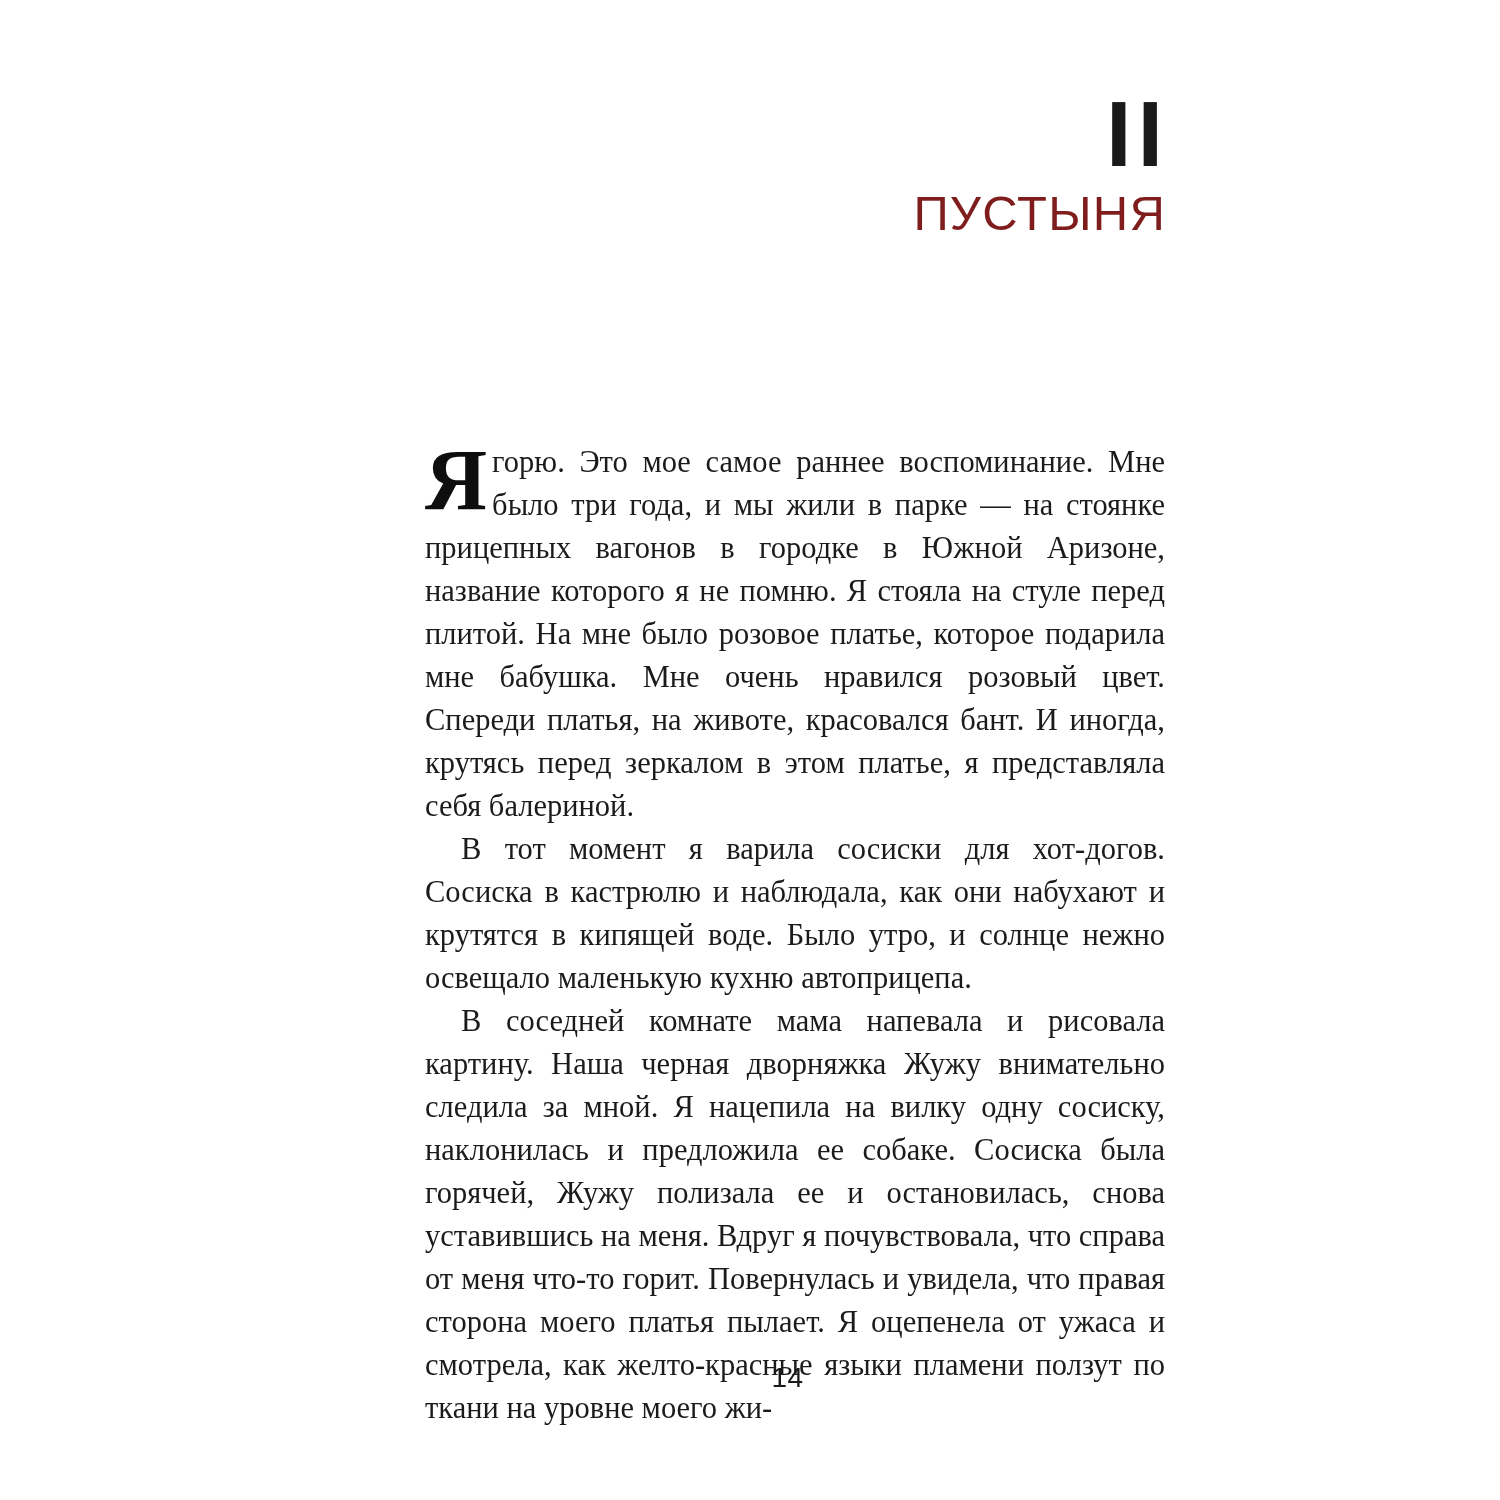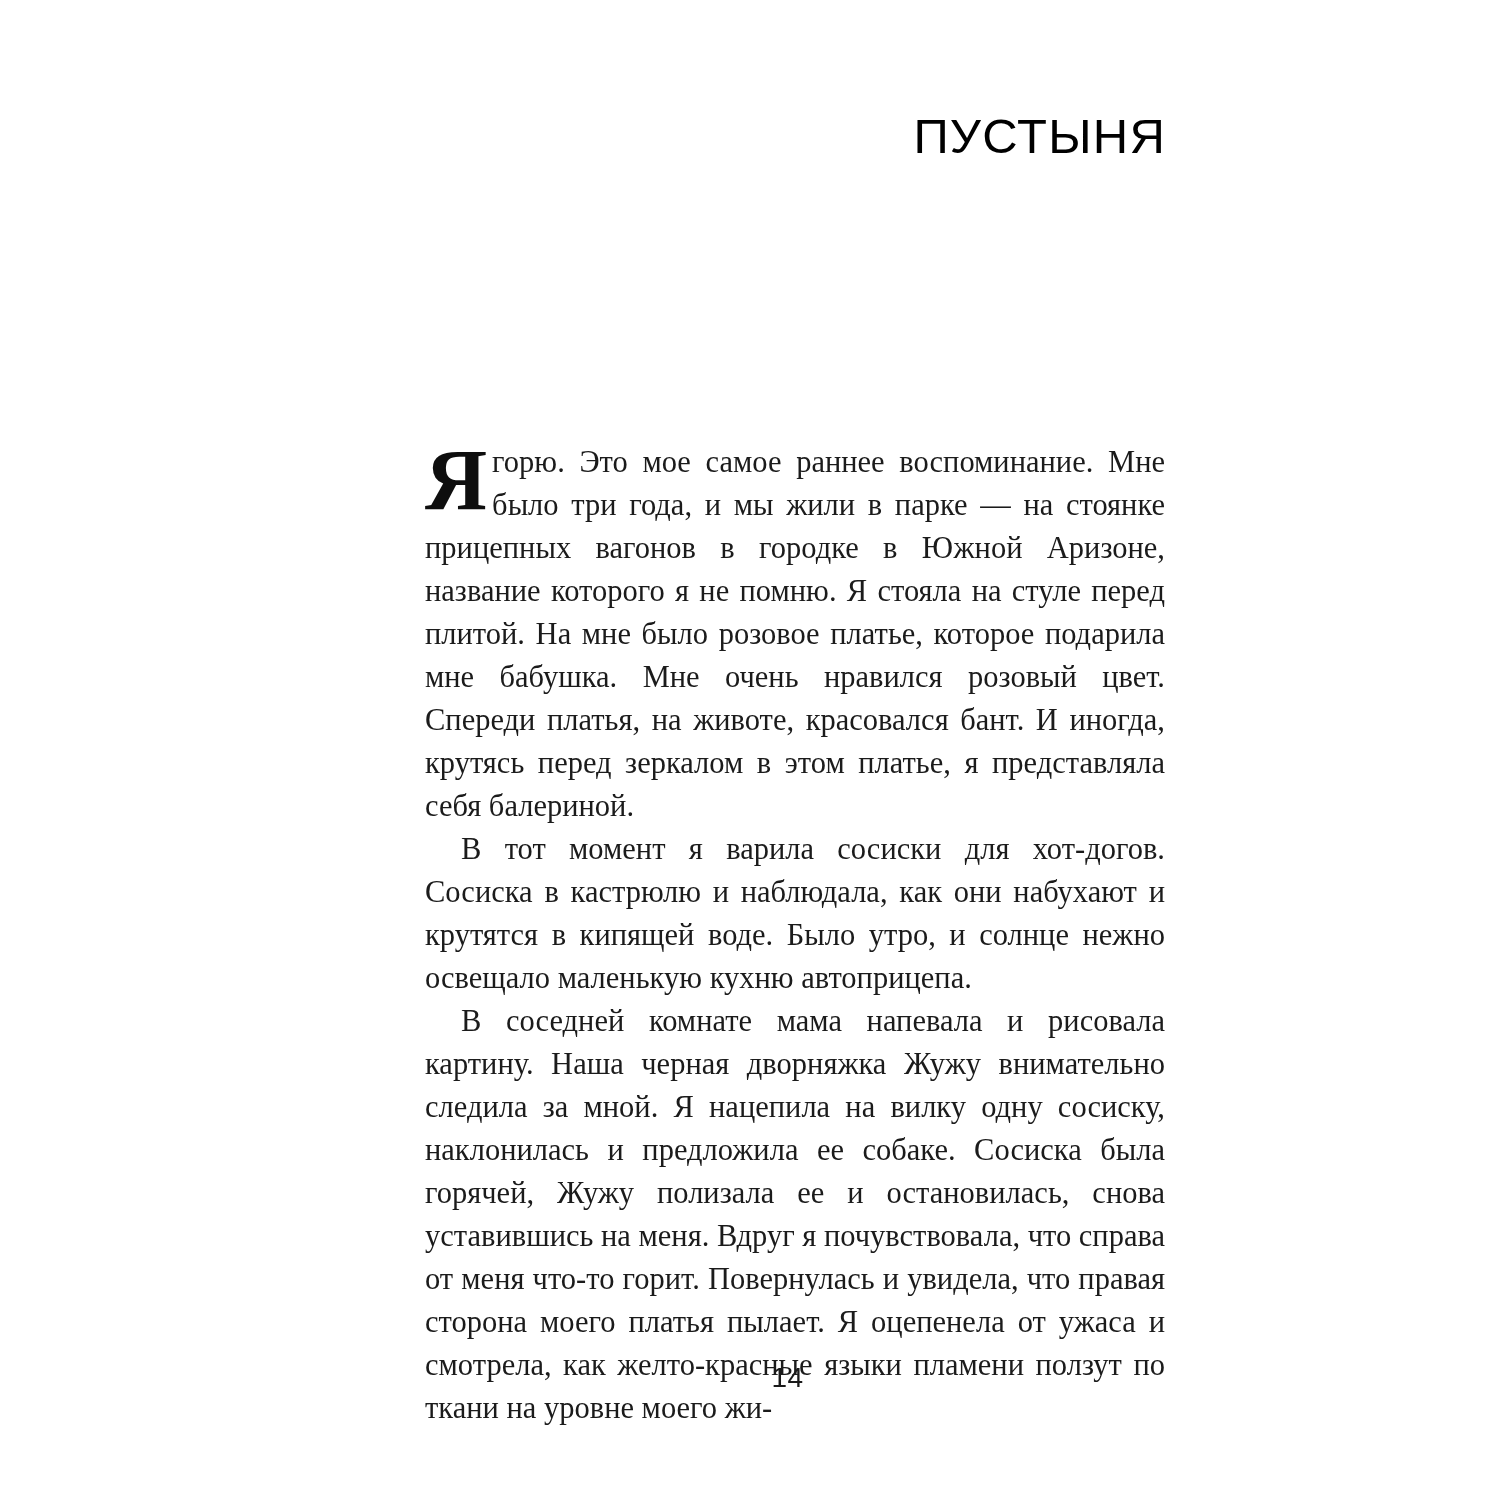--- a/index.html
+++ b/index.html
@@ -37,21 +37,21 @@
     margin-right: -4px;
   }
 
   .chapter-title {
     display: block;
     font-family: "Liberation Sans", sans-serif;
     font-weight: 400;
     font-size: 49px;
     line-height: 1.08;
     letter-spacing: 1.2px;
-    color: #000000;
+    color: #7f1d1d;
     margin-top: 14px;
     margin-right: -1px;
   }
 
   
   .body-col {
     position: absolute;
     left: 425px;
     top: 441px;
     width: 740px;
@@ -101,20 +101,21 @@
     letter-spacing: 0.5px;
     color: #1a1a1a;
   }
 </style>
 </head>
 <body>
 
 <div class="page">
 
   <div class="chapter-head">
+    <span class="chapter-numeral">II</span>
     <span class="chapter-title">ПУСТЫНЯ</span>
   </div>
 
   <div class="body-col">
 
     <p class="para para-open">
       <span class="dropcap">Я</span><span>горю. Это мое самое раннее воспоминание. Мне было три года, и мы жили в парке — на стоянке прицепных вагонов в городке в Южной Аризоне, название которого я не помню. Я стояла на стуле перед плитой. На мне было розовое платье, которое подарила мне бабушка. Мне очень нравился розовый цвет. Спереди платья, на животе, красовался бант. И иногда, крутясь перед зеркалом в этом платье, я представляла себя балериной.</span>
     </p>
 
     <p class="para">

